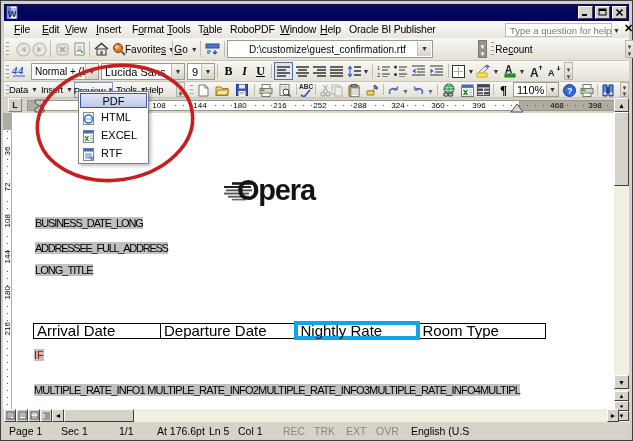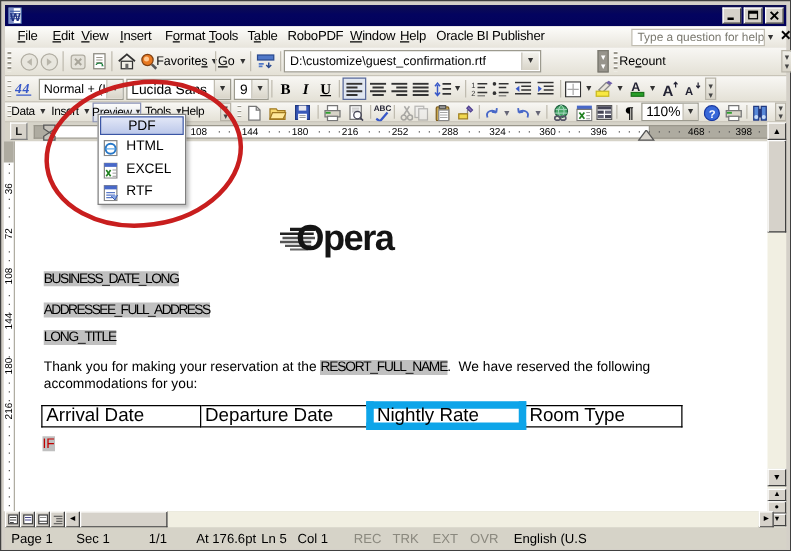--- a/index.html
+++ b/index.html
@@ -196,21 +196,21 @@
       </div>
     <div class="tsep" style="left:196px"></div>
     <div class="ibtn" style="left:200px;top:3px;width:16px;height:16px">
       <svg width="15" height="14" viewBox="0 0 15 14">
           <rect x="1" y="2" width="13" height="4" fill="#5078c8" stroke="#2a4a90"></rect>
           <path d="M2 9h4M2 11h3" stroke="#5078c8" stroke-width="1.4"></path>
           <path d="M10 8v4M8 10l2 2 2-2" stroke="#2a4a90" fill="none" stroke-width="1.2"></path>
         </svg>
     </div>
     <div class="tsep" style="left:220px"></div>
-    <div class="combo" style="left:223px;top:2px;width:206px;height:18px;padding-left:4px;font-size:10px">D:\customize\guest_confirmation.rtf
+    <div class="combo" style="left:223px;top:2px;width:206px;height:18px;padding-left:21px;font-size:10px">D:\customize\guest_confirmation.rtf
       <span style="position:absolute;right:1px;top:1px;bottom:1px;width:14px;background:linear-gradient(#f4f3ee,#d8d4c8);border-left:1px solid #c0bcb0;text-align:center;font-size:7px;line-height:14px;color:#333">▼</span>
     </div>
     <div class="chev" style="left:474px;top:2px;height:18px;line-height:7px;padding-top:2px;background:#97948c;color:#fff;border-color:#7a786f">▾<br>▾</div>
     <div class="grip" style="left:487px"></div>
     <div class="ibtn" style="left:490px;top:3px;width:40px;height:16px">
         <span class="tbtext" style="font-size:10px">Re<span class="u">c</span>ount</span>
       </div>
     <div class="chev" style="left:621px;top:2px;height:18px;line-height:7px;padding-top:2px">▾<br>▾</div>
   </div>
   <div class="tbrow" id="row3">
@@ -614,33 +614,32 @@
       <path d="M0 16h27v2H0z" fill="#222"></path>
       <path d="M2 19.4h26v1.9H2z" fill="#555"></path>
       <path d="M0 22.6h25v1.9H0z" fill="#555"></path>
       <path d="M4 25.8h21v1.8H4z" fill="#555"></path>
       <path d="M8 28.8h14v1.6H8z" fill="#666"></path>
       <text x="13" y="30" font-family="Liberation Sans" font-weight="bold" font-size="29" fill="#141414" letter-spacing="-1.2">Opera</text>
     </svg>
     <div style="position:absolute;left:23px;top:104px"><span class="hl caps" style="letter-spacing:-1.1px">BUSINESS_DATE_LONG</span></div>
     <div style="position:absolute;left:23px;top:129px"><span class="hl caps" style="letter-spacing:-1.25px">ADDRESSEE_FULL_ADDRESS</span></div>
     <div style="position:absolute;left:23px;top:151px"><span class="hl caps">LONG_TITLE</span></div>
-    <div style="position:absolute;left:23px;top:175px;width:560px;line-height:13px">Thank you for making your reservation at the <span class="hl caps">RESORT_FULL_NAME</span>.&nbsp; We have reserved the following accommodations for you:</div>
     <table style="position:absolute;left:21px;top:208px;width:513px;border-collapse:collapse;font-size:15px;table-layout:fixed;line-height:11px" cellspacing="0">
       <tbody>
           <tr>
         <td style="border:1px solid #000;padding:0 0 0 3px;height:10px;width:127px">Arrival Date</td>
         <td style="border:1px solid #000;padding:0 0 0 3px;width:135px">Departure Date</td>
-        <td style="border:6px solid #0ea5e9;padding:0 0 0 3px;width:122px">Nightly Rate</td>
+        <td style="border:4px solid #0ea5e9;padding:0 0 0 3px;width:122px">Nightly Rate</td>
         <td style="border:1px solid #000;padding:0 0 0 3px">Room Type</td>
       </tr>
     </tbody>
       </table>
     <div style="position:absolute;left:22px;top:236px"><span class="hl" style="color:#c00000">IF</span></div>
-    <div style="position:absolute;left:22px;top:271px;line-height:12px;white-space:nowrap"><br></div>
+    <div style="position:absolute;left:22px;top:271px;line-height:12px;white-space:nowrap"><span class="hl caps2">MULTIPLE_RATE_INFO1 MULTIPLE_RATE_INFO2MULTIPLE_RATE_INFO3MULTIPLE_RATE_INFO4MULTIPL</span><br></div>
   </div>
   <div id="vscroll">
     <div class="sbtn" style="position:absolute;top:0;left:0;width:15px;height:14px">▲</div>
     <div style="position:absolute;top:14px;left:0;width:15px;height:74px;background:#d6d2ca;border:1px solid;border-color:#fff #404040 #404040 #fff"></div>
     <div class="sbtn" style="position:absolute;top:277px;left:0;width:15px;height:14px">▼</div>
     <div class="sbtn" style="position:absolute;top:293px;left:0;width:15px;height:10px;font-size:6px">▲</div>
     <div class="sbtn" style="position:absolute;top:303px;left:0;width:15px;height:10px;font-size:6px">●</div>
     <div class="sbtn" style="position:absolute;top:313px;left:0;width:15px;height:10px;font-size:6px">▼</div>
   </div>
   <div id="hscroll">

